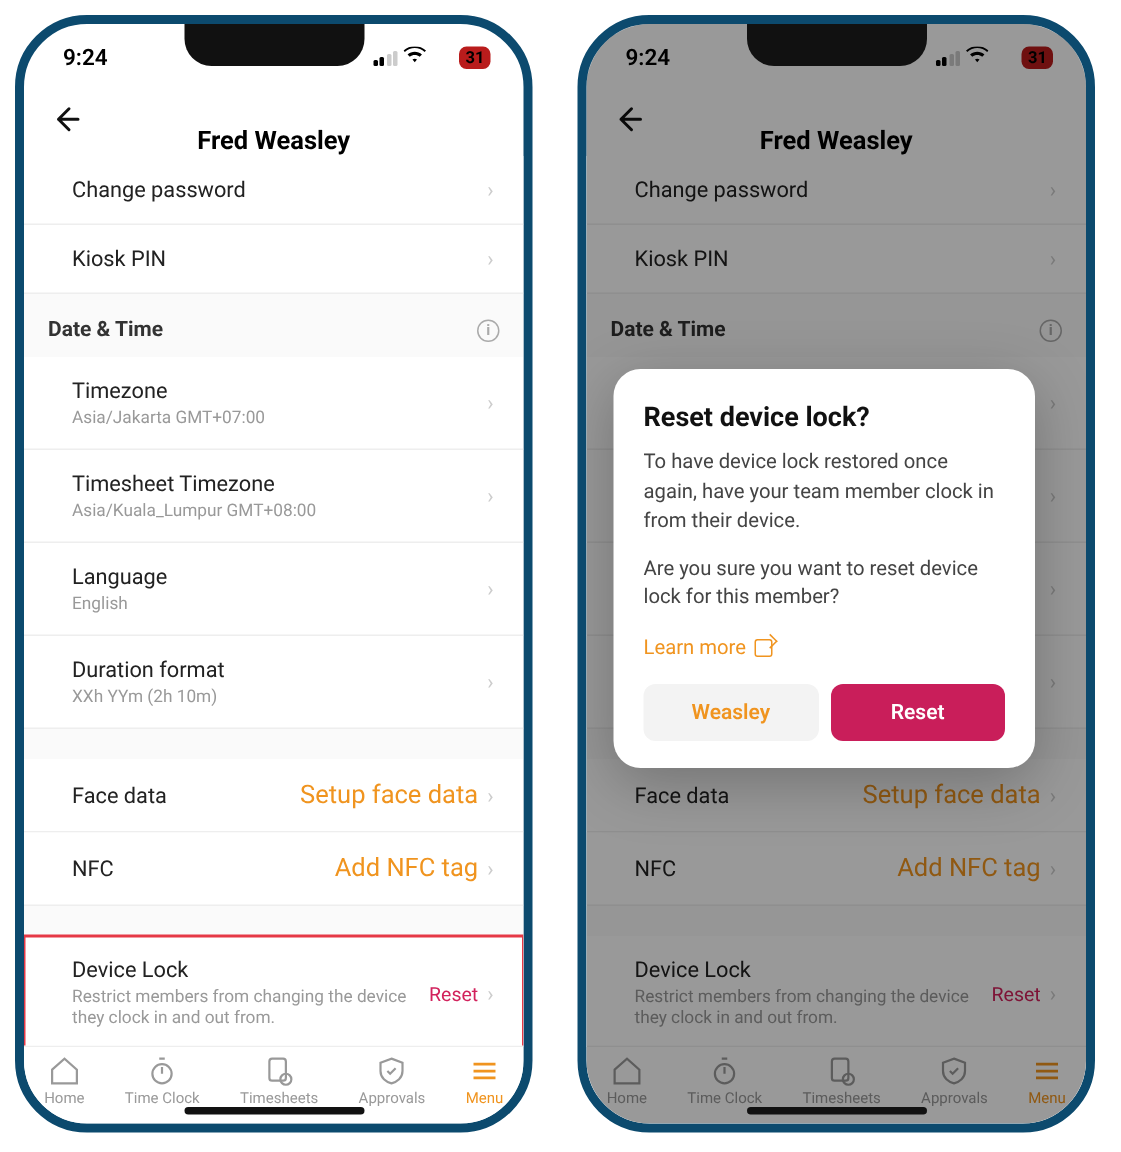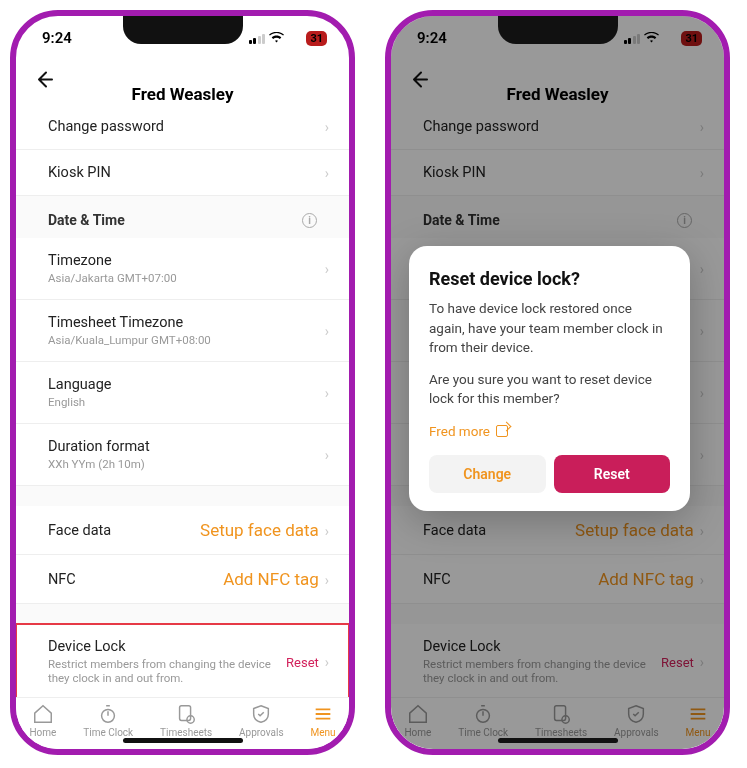--- a/index.html
+++ b/index.html
@@ -1,29 +1,29 @@
 <!DOCTYPE html>
 <html><head>
 <meta charset="utf-8">
 <style>
   * { box-sizing: border-box; margin: 0; padding: 0; font-family: -apple-system, BlinkMacSystemFont, "Segoe UI", Roboto, sans-serif; -webkit-font-smoothing: antialiased; }
   body { background: #fff; display: flex; gap: 30px; padding: 10px; }
-  .phone { width: 345px; height: 745px; border-radius: 48px; border: 6px solid #a21caf; background: #fff; position: relative; overflow: hidden; display: flex; flex-direction: column; }
+  .phone { width: 345px; height: 745px; border-radius: 48px; border: 6px solid #0c4a6e; background: #fff; position: relative; overflow: hidden; display: flex; flex-direction: column; }
   .notch { position: absolute; top: 0; left: 50%; transform: translateX(-50%); width: 120px; height: 28px; background: #111; border-radius: 0 0 18px 18px; z-index: 20; }
   .statusbar { height: 44px; display: flex; align-items: center; justify-content: space-between; padding: 0 22px 0 26px; font-weight: 600; font-size: 15px; position: relative; z-index: 10; }
   .status-right { display: flex; align-items: center; gap: 4px; }
   .battery { background: #b91c1c; color: #000; font-size: 11px; font-weight: 700; padding: 1px 4px; border-radius: 5px; margin-left: 18px; }
   .header { height: 44px; display: flex; align-items: flex-end; justify-content: center; position: relative; font-weight: 700; font-size: 17px; }
   .back { position: absolute; left: 18px; top: 50%; transform: translateY(-50%); font-size: 20px; }
   .content { flex: 1; overflow: hidden; background: #fafafa; }
   .row { background: #fff; border-bottom: 1px solid #eee; padding: 14px 20px; display: flex; align-items: center; justify-content: space-between; position: relative; }
   .row .left { display: flex; flex-direction: column; gap: 2px; flex: 1; margin-left: 12px; }
   .row .title { font-size: 14.5px; color: #222; }
   .row .sub { font-size: 11.5px; color: #999; }
-  .section-head { background: #fafafa; padding: 16px 32px 10px; display: flex; align-items: center; justify-content: space-between; font-weight: 700; font-size: 14px; color: #333; }
+  .section-head { background: #fafafa; padding: 16px 16px 10px; display: flex; align-items: center; justify-content: space-between; font-weight: 700; font-size: 14px; color: #333; }
   .chev { color: #ccc; font-size: 14px; }
   .action { color: #f0941f; font-size: 17px; margin-right: 6px; }
   .reset-txt { color: #d2225c; font-size: 13px; margin-right: 6px; }
   .highlight { outline: 2px solid #e63946; outline-offset: -1px; }
   .tabbar { height: 52px; border-top: 1px solid #eee; display: flex; justify-content: space-around; align-items: center; background: #fff; padding-bottom: 6px; }
   .tab { display: flex; flex-direction: column; align-items: center; gap: 2px; color: #999; font-size: 10px; }
   .tab.active { color: #f0941f; }
   .tab svg { width: 22px; height: 22px; }
   .homebar { position: absolute; bottom: 6px; left: 50%; transform: translateX(-50%); width: 120px; height: 5px; background: #111; border-radius: 3px; z-index: 30; }
   .info-icon { width: 15px; height: 15px; border: 1px solid #aaa; border-radius: 50%; display: inline-flex; align-items: center; justify-content: center; font-size: 10px; color: #aaa; }
@@ -324,21 +324,21 @@
       </div>
   </div>
   <div class="homebar"></div>
 
   <div class="dim"></div>
   <div class="modal">
     <h2>Reset device lock?</h2>
     <p>To have device lock restored once again, have your team member clock in from their device.</p>
     <p>Are you sure you want to reset device lock for this member?</p>
     <a class="learn">
-      <span>Fred more</span>
+      <span>Learn more</span>
       <span class="link-out-icon"></span>
     </a>
     <div class="modal-btns">
-      <button class="btn-cancel">Change</button>
+      <button class="btn-cancel">Weasley</button>
       <button class="btn-reset">Reset</button>
     </div>
   </div>
 </div>
 
 </body></html>

